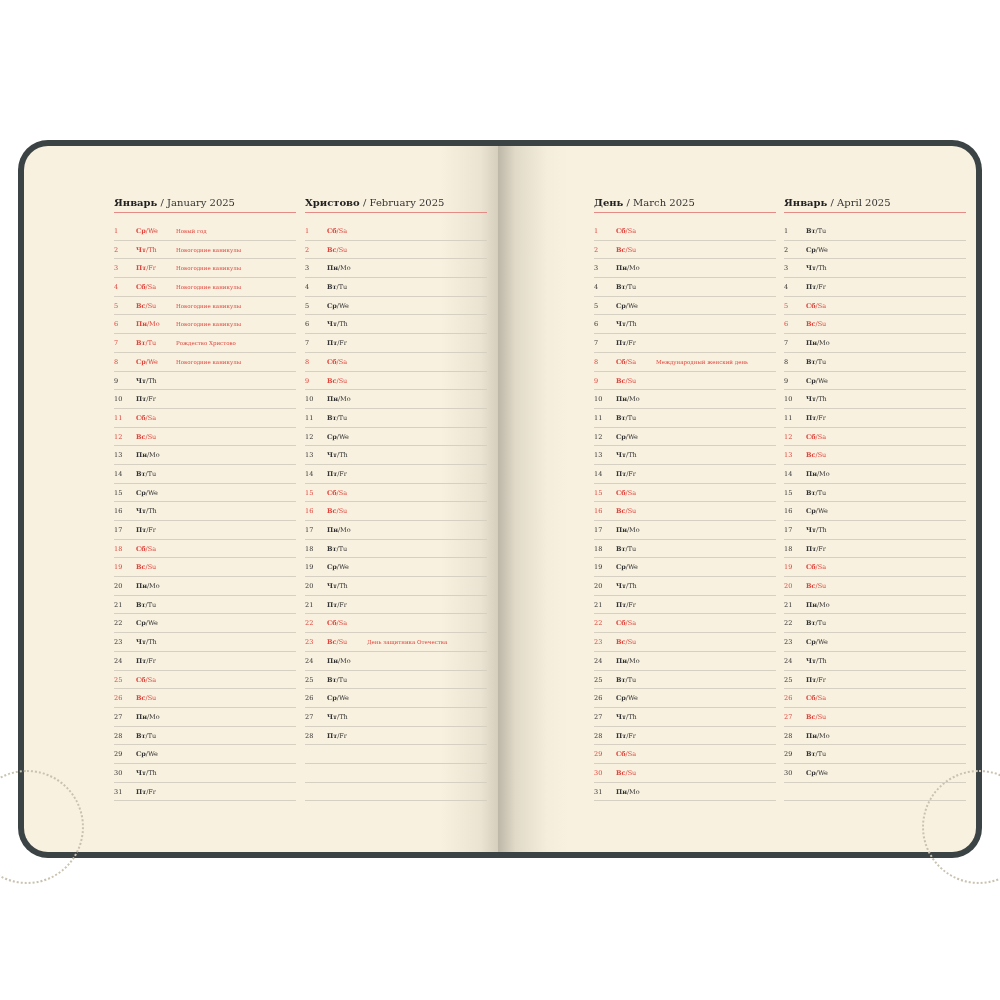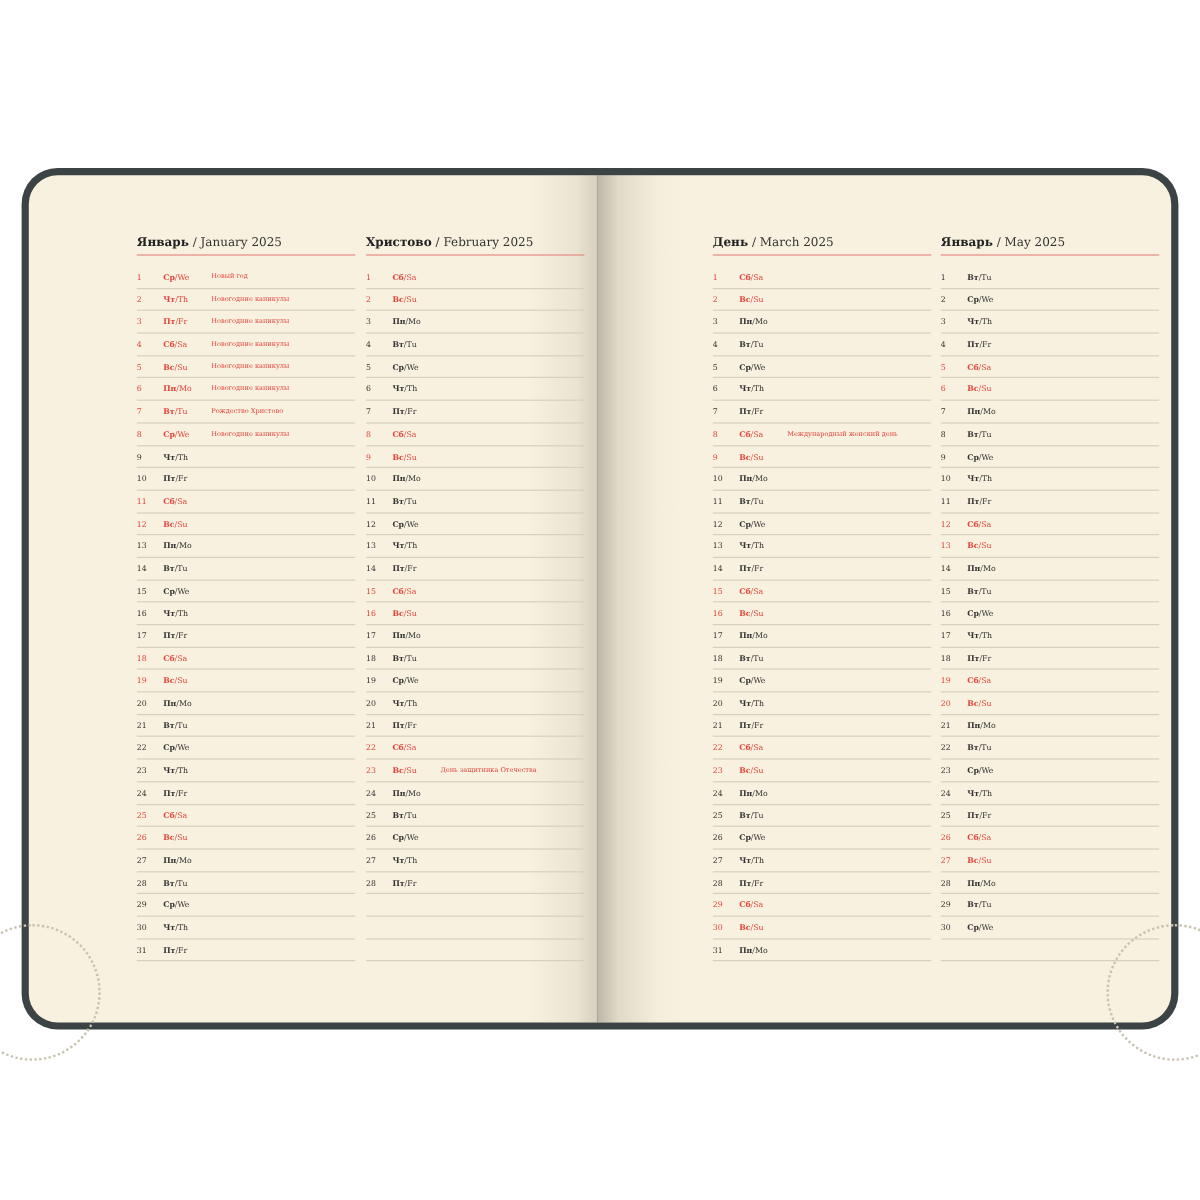--- a/index.html
+++ b/index.html
@@ -506,21 +506,21 @@
       </div>
       <div class="row">
         <span class="num">31</span>
         <span class="dow"><span>Пн</span><span class="en">/Mo</span></span>
         <span class="note"></span>
       </div>
     </div>
 </div>
 
 <div class="month" style="left:740px;">
-  <div class="mhead"><b>Январь</b> <span class="en">/ May 2025</span></div>
+  <div class="mhead"><b>Январь</b> <span class="en">/ April 2025</span></div>
   <div class="rows">
       <div class="row">
         <span class="num">1</span>
         <span class="dow"><span>Вт</span><span class="en">/Tu</span></span>
         <span class="note"></span>
       </div>
       <div class="row">
         <span class="num">2</span>
         <span class="dow"><span>Ср</span><span class="en">/We</span></span>
         <span class="note"></span>

